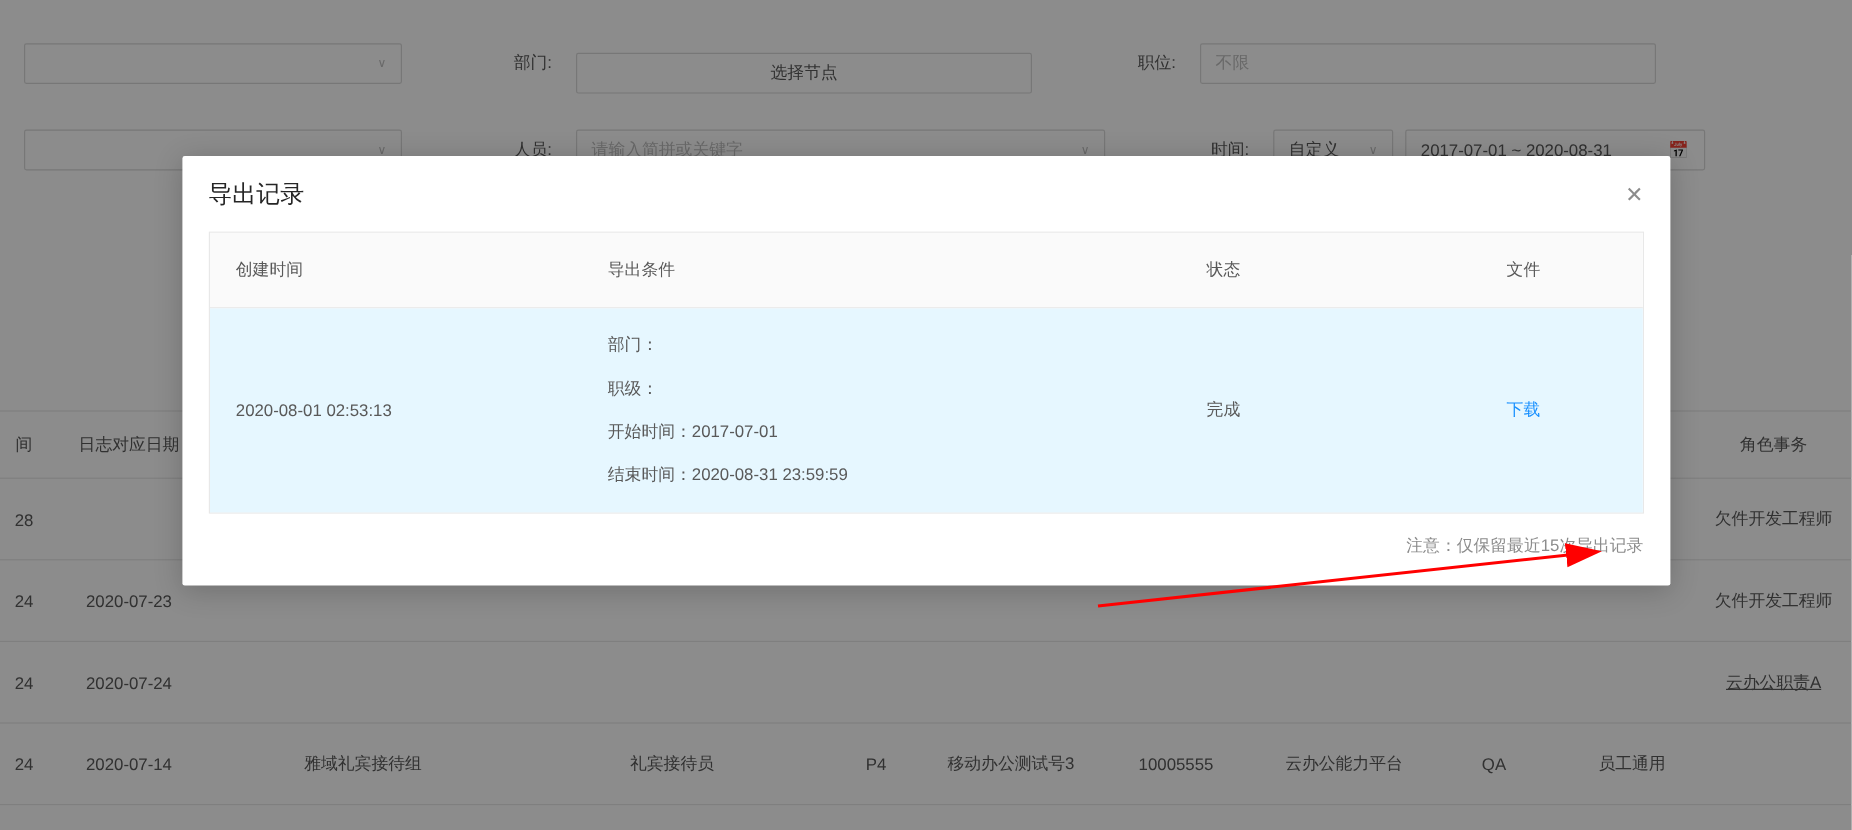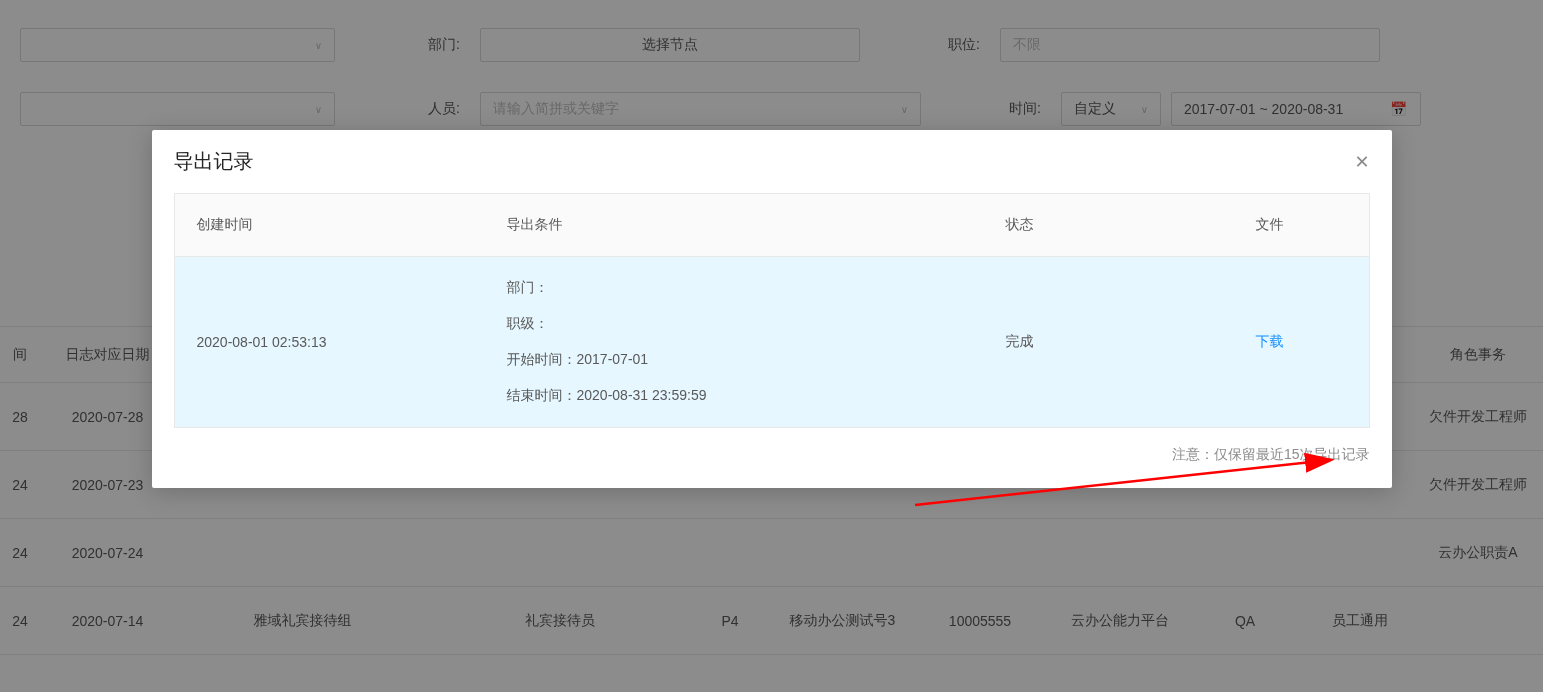--- a/index.html
+++ b/index.html
@@ -164,21 +164,21 @@
 <div class="bg-page">
   <div class="bg-filters">
 
     <div class="bg-filter-row">
       <div class="f-select" style="width:315px; margin-left:0;">
         <span></span>
           <span class="chev">∨</span>
       </div>
       <div style="width:45px;"></div>
       <span class="f-label">部门:</span>
-      <div class="f-select" style="width:380px; justify-content:center;">
+      <div class="f-select" style="width:380px; justify-content:center;margin-top:16px;">
         <span style="color:#595959;">选择节点</span>
       </div>
       <div style="width:40px;"></div>
       <span class="f-label">职位:</span>
       <div class="f-select" style="width:380px;">
         <span>不限</span>
       </div>
     </div>
 
     <div class="bg-filter-row">
@@ -210,35 +210,34 @@
   <div class="bg-table" style="margin-top:160px;">
     <div class="bg-th-row">
       <div class="bg-th" style="width:40px;">间</div>
       <div class="bg-th" style="width:135px;">日志对应日期</div>
       <div class="bg-th" style="flex:1;"></div>
       <div class="bg-th" style="width:130px;">角色事务</div>
     </div>
 
     <div class="bg-tr">
       <div class="bg-td" style="width:40px;">28</div>
-      <div class="bg-td" style="width:135px;">2020-07-28</div>
       <div class="bg-td" style="flex:1;"></div>
       <div class="bg-td" style="width:130px;">欠件开发工程师</div>
     </div>
     <div class="bg-tr">
       <div class="bg-td" style="width:40px;">24</div>
       <div class="bg-td" style="width:135px;">2020-07-23</div>
       <div class="bg-td" style="flex:1;"></div>
       <div class="bg-td" style="width:130px;">欠件开发工程师</div>
     </div>
     <div class="bg-tr">
       <div class="bg-td" style="width:40px;">24</div>
       <div class="bg-td" style="width:135px;">2020-07-24</div>
       <div class="bg-td" style="flex:1;"></div>
-      <div class="bg-td" style="width:130px;">云办公职责A</div>
+      <div class="bg-td" style="width:130px;text-decoration:underline;">云办公职责A</div>
     </div>
     <div class="bg-tr">
       <div class="bg-td" style="width:40px;">24</div>
       <div class="bg-td" style="width:135px;">2020-07-14</div>
       <div class="bg-td" style="width:255px;">雅域礼宾接待组</div>
       <div class="bg-td" style="width:260px;">礼宾接待员</div>
       <div class="bg-td" style="width:80px;">P4</div>
       <div class="bg-td" style="width:145px;">移动办公测试号3</div>
       <div class="bg-td" style="width:130px;">10005555</div>
       <div class="bg-td" style="width:150px;">云办公能力平台</div>

